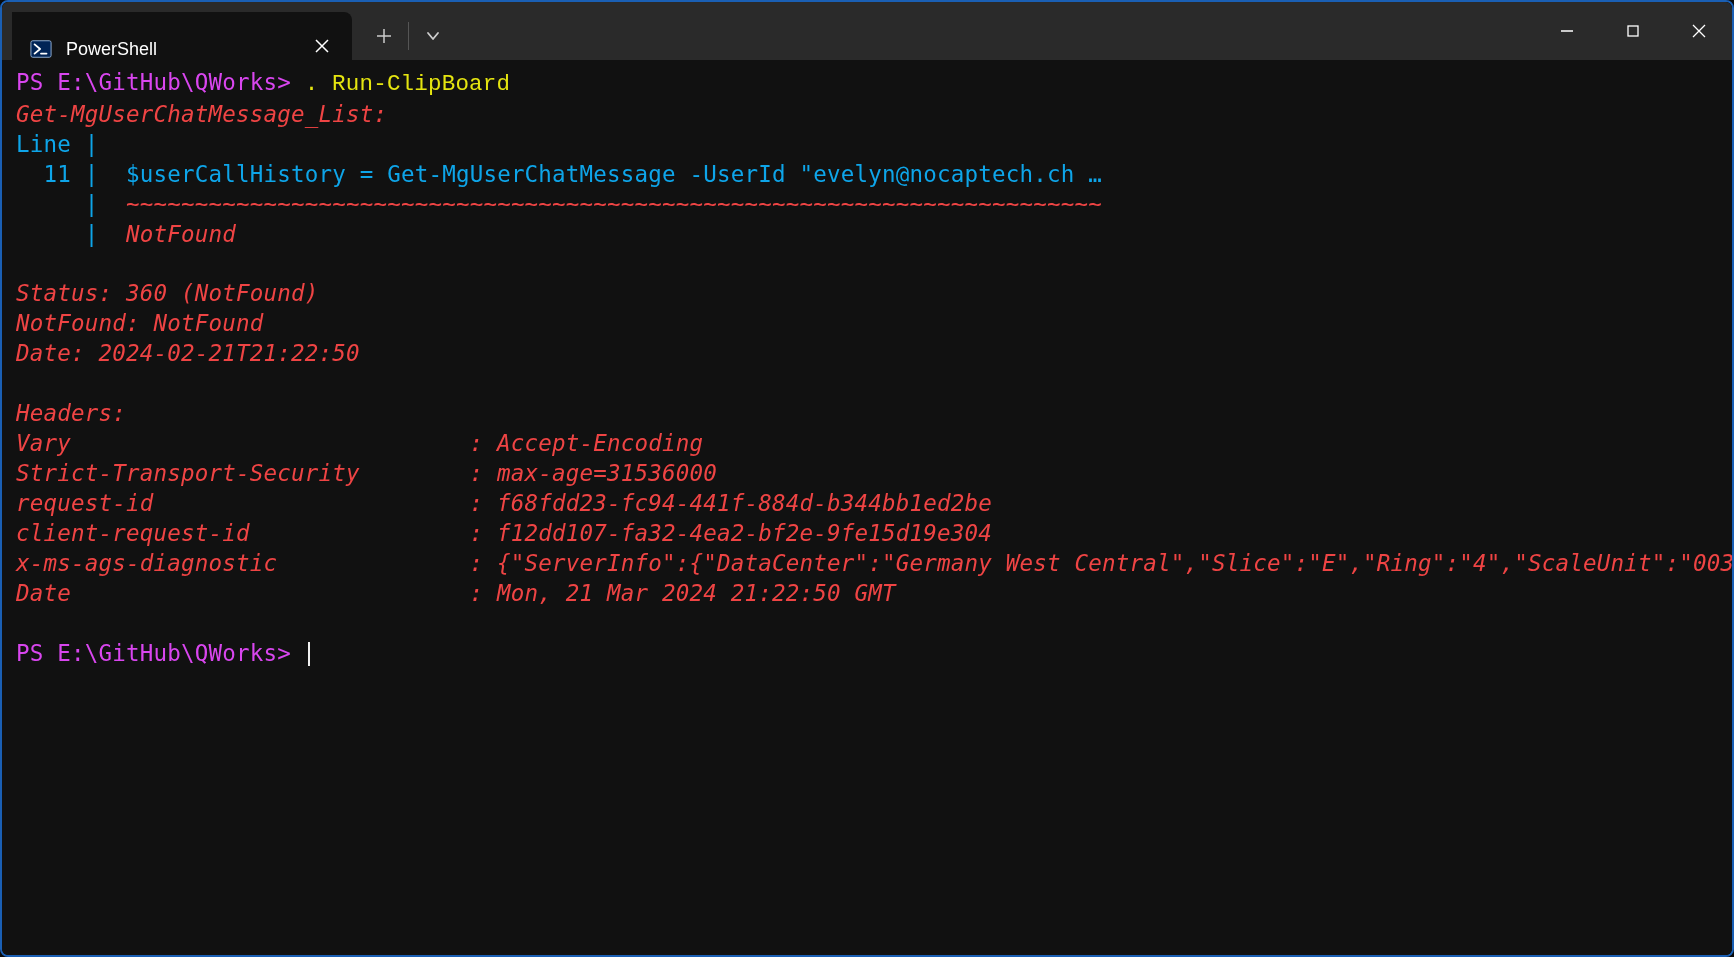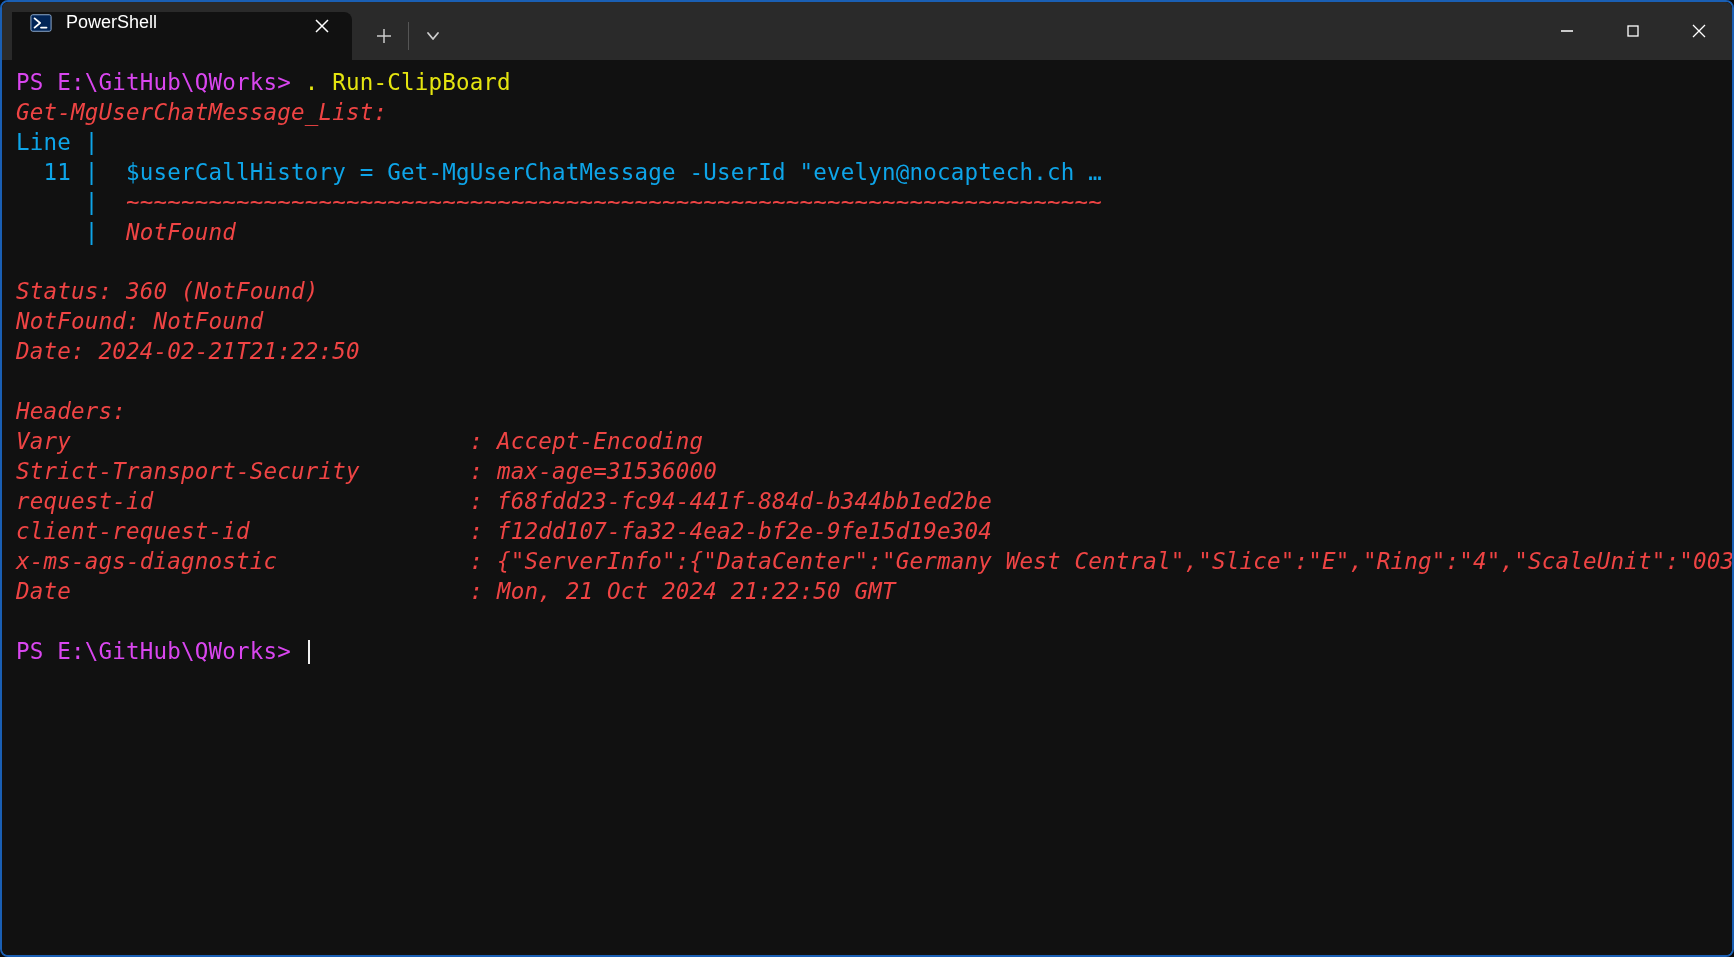--- a/index.html
+++ b/index.html
@@ -23,21 +23,21 @@
   }
   .titlebar {
     height: 58px;
     background: #2a2a2a;
     display: flex;
     align-items: stretch;
     user-select: none;
   }
   .tab {
     display: flex;
-    align-items: flex-start;
+    align-items: flex-end;
     background: #111111;
     color: #ffffff;
     padding: 0 16px 0 18px;
     min-width: 340px;
     border-top-right-radius: 8px;
     position: relative;
     margin-top: 10px;
     margin-left: 10px;
     gap: 14px;
   }
@@ -105,21 +105,21 @@
     background: #111111;
     color: #e0e0e0;
     padding: 8px 14px;
     font-size: 22.5px;
     line-height: 1.33;
     white-space: pre;
     overflow: hidden;
     letter-spacing: 0.2px;
   }
   .c-white { color: #d946ef; }
-  .c-yellow { color: #e5e510; }
+  .c-yellow { color: #e5e510; font-family: Liberation Mono, monospace; }
   .c-red { color: #ef4444; font-style: italic; }
   .c-cyan { color: #0ea5e9; }
   .cursor {
     display: inline-block;
     width: 2px;
     height: 24px;
     background: #f0f0f0;
     vertical-align: middle;
     margin-left: 3px;
   }
@@ -187,16 +187,16 @@
 <span class="c-red">Status: 360 (NotFound)</span>
 <span class="c-red">NotFound: NotFound</span>
 <span class="c-red">Date: 2024-02-21T21:22:50</span>
 
 <span class="c-red">Headers:</span>
 <span class="c-red">Vary                             : Accept-Encoding</span>
 <span class="c-red">Strict-Transport-Security        : max-age=31536000</span>
 <span class="c-red">request-id                       : f68fdd23-fc94-441f-884d-b344bb1ed2be</span>
 <span class="c-red">client-request-id                : f12dd107-fa32-4ea2-bf2e-9fe15d19e304</span>
 <span class="c-red">x-ms-ags-diagnostic              : {"ServerInfo":{"DataCenter":"Germany West Central","Slice":"E","Ring":"4","ScaleUnit":"003","RoleInstance":"FR1PEPF0000108C"}}</span>
-<span class="c-red">Date                             : Mon, 21 Oct 2024 21:22:50 GMT</span>
+<span class="c-red">Date                             : Mon, 21 Mar 2024 21:22:50 GMT</span>
 
 <span class="c-white">PS E:\GitHub\QWorks&gt; </span><span class="cursor"></span></pre>
 </div>
 
 </body></html>

